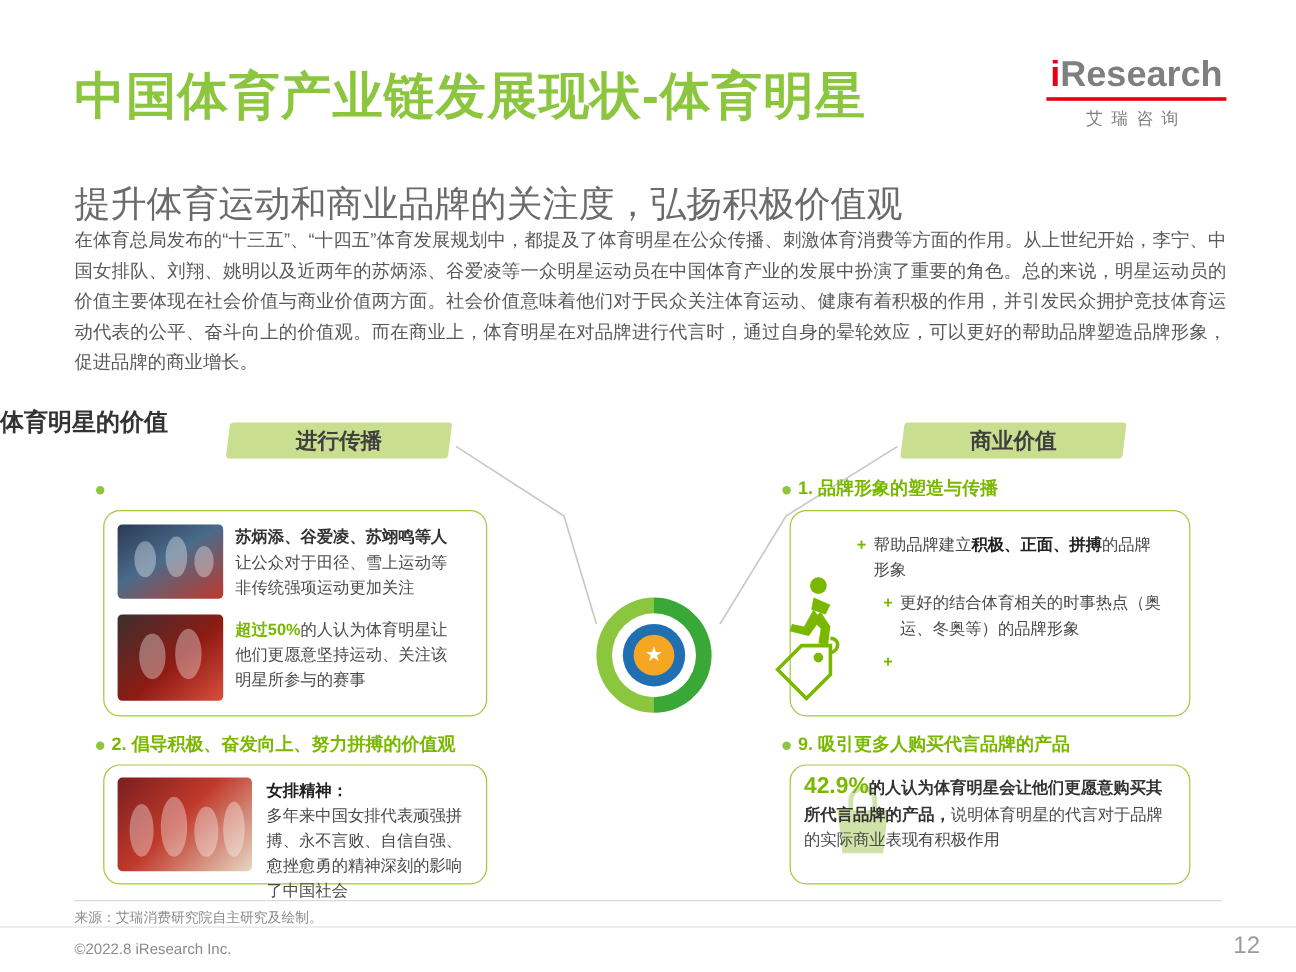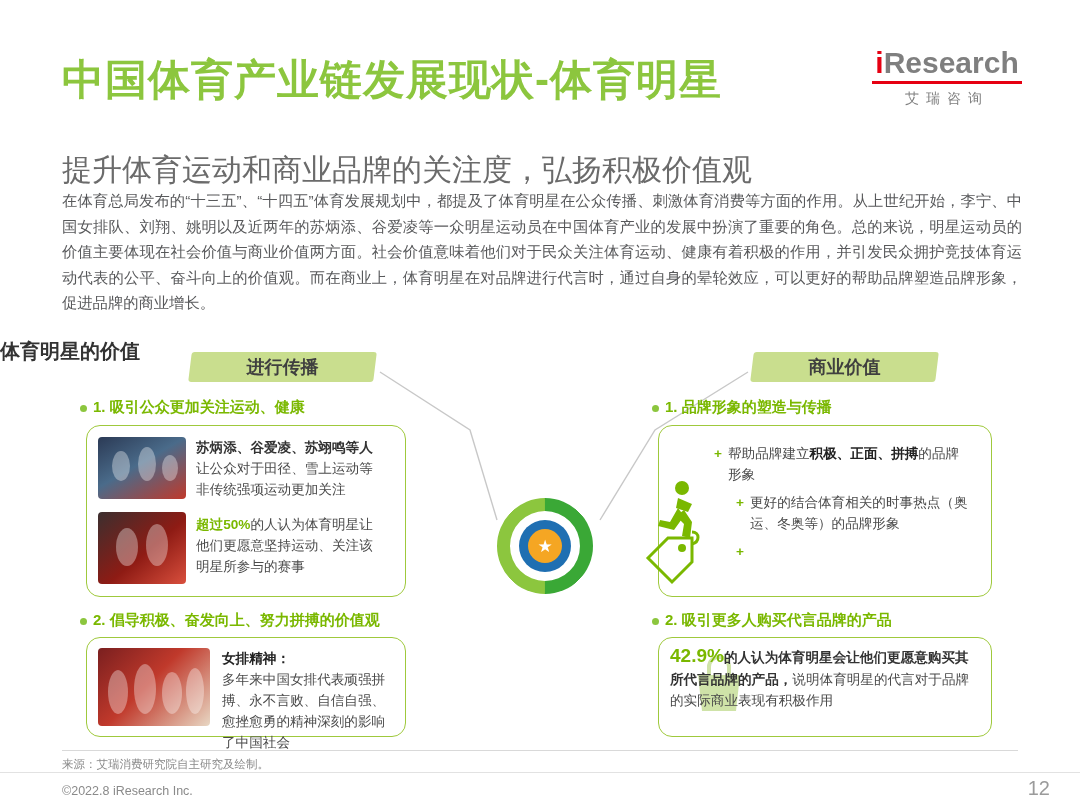--- a/index.html
+++ b/index.html
@@ -189,21 +189,20 @@
     <span class="brush"></span>
     <span class="txt">进行传播</span>
   </div>
 
   <div class="banner banner-right">
     <span class="brush"></span>
     <span class="txt">商业价值</span>
   </div>
 
   <div class="dot-l" style="left:80px; top:405px;"></div>
-  <div class="sec-h" style="left:93px; top:398px;">1. 吸引公众更加关注运动、健康</div>
 
   <div class="rbox" style="left:86px; top:425px; width:320px; height:172px;"></div>
 
   <div class="photo ph1">
     <span class="fig" style="left:14px; top:14px; width:18px; height:30px;"></span>
     <span class="fig" style="left:40px; top:10px; width:18px; height:34px;"></span>
     <span class="fig" style="left:64px; top:18px; width:16px; height:26px;"></span>
   </div>
   <div class="photo ph2">
     <span class="fig" style="left:18px; top:16px; width:22px; height:38px;"></span>
@@ -267,21 +266,21 @@
     <div class="rt-item" style="margin-left:22px;">
       <span class="plus">+</span>
       <span>更好的结合体育相关的时事热点（奥运、冬奥等）的品牌形象</span>
     </div>
     <div class="rt-item" style="margin-left:22px;">
       <span class="plus">+</span>
     </div>
   </div>
 
   <div class="dot-r" style="left:652px; top:618px;"></div>
-  <div class="sec-h" style="left:665px; top:611px;">2. 吸引更多人购买代言品牌的产品</div>
+  <div class="sec-h" style="left:665px; top:611px;">9. 吸引更多人购买代言品牌的产品</div>
 
   <div class="rbox" style="left:658px; top:637px; width:334px; height:100px;"></div>
 
   <svg class="bagicon" viewBox="0 0 58 62">
     <path d="M8 20 L50 20 L46 56 L12 56 Z" fill="#cfe3a8"></path>
     <path d="M19 22 L19 12 A10 10 0 0 1 39 12 L39 22" fill="none" stroke="#cfe3a8" stroke-width="4"></path>
   </svg>
 
   <div class="rt2">
     <span class="big">42.9%</span><b>的人认为体育明星会让他们更愿意购买其所代言品牌的产品，</b><span>说明体育明星的代言对于品牌的实际商业表现有积极作用</span>

